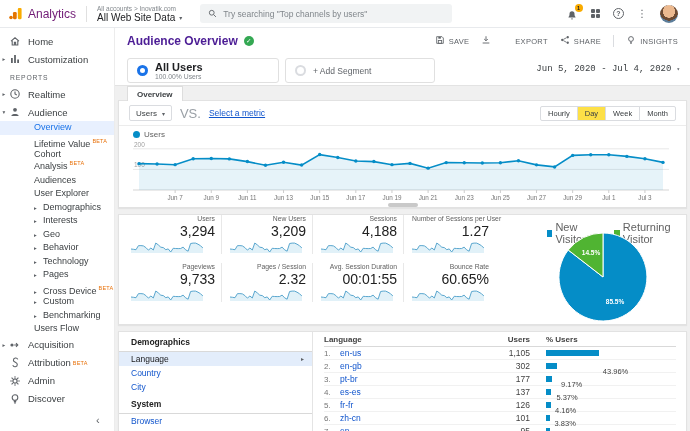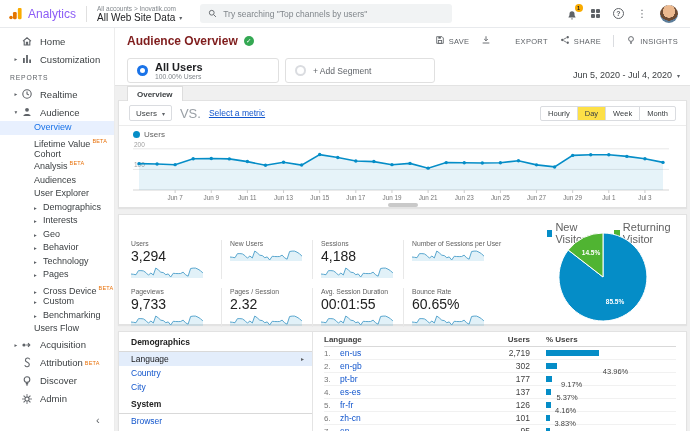--- a/index.html
+++ b/index.html
@@ -5,21 +5,21 @@
   * { box-sizing: border-box; margin: 0; padding: 0; }
   html,body { width:690px; height:431px; overflow:hidden; }
   body { font-family:"Liberation Sans", sans-serif; background:#fff; }
   #app { position:relative; width:690px; height:431px; background:#f0f0f0; overflow:hidden; }
 
   
   .topbar { position:absolute; top:0; left:0; right:0; height:28px; background:#fff;
     border-bottom:1px solid #e8eaed; display:flex; align-items:center; padding:0 12px 0 8px; z-index:6; }
   .logo { display:flex; align-items:center; gap:5px; }
   .logo-mark svg { width:15px; height:15px; display:block; }
-  .logo-text { font-size:12px; color:#8b5cf6; }
+  .logo-text { font-size:12px; color:#701a75; }
   .topbar-div { width:1px; height:16px; background:#e0e0e0; margin:0 10px; }
   .account-path { font-size:6.5px; color:#80868b; }
   .property-row { font-size:10px; color:#202124; display:flex; gap:4px; align-items:center; }
   .sm-caret { font-size:6px; color:#5f6368; }
   .search { margin-left:18px; width:252px; height:19px; background:#f1f3f4; border-radius:3px;
     display:flex; align-items:center; padding:0 8px; gap:6px; }
   .search svg { width:9px; height:9px; }
   .search-ph { font-size:8.5px; color:#80868b; white-space:nowrap; }
   .top-icons { margin-left:auto; display:flex; align-items:center; gap:13px; }
   .bell-wrap { position:relative; width:12px; height:13px; }
@@ -30,56 +30,56 @@
   .apps-grid span { width:4px; height:4px; background:#5f6368; border-radius:1px; }
   .help-circle { width:11px; height:11px; border:1px solid #5f6368; border-radius:50%;
     font-size:7px; color:#5f6368; display:flex; align-items:center; justify-content:center; font-weight:bold; }
   .dots { font-size:10px; color:#5f6368; line-height:1; }
   .avatar { width:18px; height:18px; border-radius:50%;
     background:radial-gradient(circle at 50% 36%, #ecb98f 0 42%, #6d4a32 43% 62%, #5c7d9a 63%); }
 
   
   .sidebar { position:absolute; left:0; top:28px; bottom:0; width:115px; background:#fff;
     border-right:1px solid #ececec; overflow:hidden; padding-top:4px; z-index:5; }
-  .nav-item { display:flex; align-items:center; height:18px; padding-left:12px; font-size:9.5px; color:#3c4043; white-space:nowrap; }
+  .nav-item { display:flex; align-items:center; height:18px; padding-left:0; font-size:9.5px; color:#3c4043; white-space:nowrap; }
   .nav-caret { width:8px; font-size:5.5px; color:#5f6368; text-align:center; flex:none; }
   .nav-icon { width:12px; height:12px; margin:0 7px 0 1px; flex:none; }
   .nav-icon svg { width:12px; height:12px; display:block; }
   .nav-section { font-size:6.8px; color:#5f6368; letter-spacing:.8px; padding:6px 0 4px 10px; }
   .nav-child { font-size:9px; color:#3c4043; padding-left:34px; height:13.5px; line-height:13.5px; white-space:nowrap; }
   .nav-child.active { background:#e8f0fe; color:#1a73e8; }
   .nav-child.wrap { height:auto; line-height:1.25; white-space:normal; padding-top:1px; padding-bottom:1px; padding-right:18px; }
   .child-caret { display:inline-block; width:9px; font-size:5.5px; color:#5f6368; }
   .beta { font-size:5.5px; color:#e8710a; vertical-align:super; margin-left:2px; letter-spacing:.2px; }
   .sidebar-collapse { position:absolute; left:96px; bottom:5px; font-size:11px; color:#5f6368; z-index:6; }
 
   
   .main { position:absolute; left:115px; top:28px; right:0; bottom:0; background:#f0f0f0; overflow:hidden; }
   .head-white { position:absolute; top:0; left:0; right:0; height:58px; background:#fff; border-bottom:1px solid #e3e3e3; }
   .title-row { position:absolute; top:0; left:0; right:0; height:26px; display:flex; align-items:center; padding:0 12px; }
-  .title { font-size:12px; font-weight:bold; color:#7f1d1d; }
+  .title { font-size:12px; font-weight:bold; color:#4c1d95; }
   .check { margin-left:6px; width:10px; height:10px; border-radius:50%; background:#34a853; color:#fff;
     font-size:6.5px; display:flex; align-items:center; justify-content:center; }
   .actions { margin-left:auto; display:flex; align-items:center; gap:12px; }
   .action-btn { display:flex; align-items:center; gap:4px; font-size:7.5px; color:#5f6368; letter-spacing:.3px; }
   .action-btn svg { width:10px; height:10px; }
   .action-divider { width:1px; height:12px; background:#dadce0; }
 
   .seg-card { position:absolute; top:30px; height:25px; background:#fff; border:1px solid #e0e0e0;
     border-radius:3px; display:flex; align-items:center; padding:0 9px; gap:7px; }
   .seg-all { left:12px; width:152px; }
   .seg-add { left:170px; width:150px; }
   .seg-circle { width:11px; height:11px; border-radius:50%; flex:none; }
   .seg-circle.blue { border:3px solid #1a73e8; }
   .seg-circle.grey { border:2px solid #dadce0; }
   .seg-title { font-size:11px; color:#202124; font-weight:bold; }
   .seg-sub { font-size:6.8px; color:#80868b; }
   .seg-add-label { font-size:8.5px; color:#5f6368; }
-  .date-range { position:absolute; right:10px; top:42px; font-size:9px; color:#3c4043;
-    display:flex; gap:5px; align-items:center; }
+  .date-range { position:absolute; right:10px; top:36px; font-size:9px; color:#3c4043;
+    display:flex; gap:5px; align-items:center;font-family:Liberation Mono, monospace; }
 
   .tab { position:absolute; top:58px; left:12px; height:15px; padding:0 9px; background:#fff;
     border:1px solid #ddd; border-bottom:none; font-size:8px; font-weight:bold; color:#3c4043;
     display:flex; align-items:center; z-index:2; }
 
   .card { position:absolute; left:3px; right:3px; background:#fff; border:1px solid #e2e2e2; box-shadow:0 1px 1px rgba(0,0,0,.05); }
   .chart-card { top:72px; height:108px; }
   .chart-toolbar { height:25px; border-bottom:1px solid #ececec; display:flex; align-items:center; padding:0 10px; gap:8px; }
   .metric-dd { height:16px; border:1px solid #dadce0; background:#fff; border-radius:2px; font-size:8px;
     color:#3c4043; display:flex; align-items:center; gap:5px; padding:0 6px; }
@@ -90,22 +90,22 @@
   .gran-btn:first-child { border-radius:2px 0 0 2px; }
   .gran-btn:last-child { border-radius:0 2px 2px 0; }
   .gran-btn.sel { background:#fde047; }
   .chart-body { position:relative; padding:3px 12px 0; }
   .chart-legend { font-size:8px; color:#616161; display:flex; align-items:center; gap:4px; margin:1px 0 1px 2px; }
   .leg-dot { width:7px; height:7px; border-radius:50%; background:#058dc7; }
   .scroll-thumb { position:absolute; left:50%; transform:translateX(-50%); bottom:1px; width:30px; height:4px;
     border-radius:2px; background:#c9c9c9; }
 
   .metrics-card { top:186px; height:111px; }
-  .metrics-grid { position:absolute; left:12px; top:25px; width:364px; display:grid;
-    grid-template-columns:repeat(4,91px); row-gap:9px; }
+  .metrics-grid { position:absolute; left:12px; top:0; width:364px; display:grid;
+    grid-template-columns:repeat(4,91px); row-gap:9px;text-align:right; }
   .metric-cell { padding:0 6px 0 8px; border-right:1px solid #e8e8e8; }
   .metric-cell:nth-child(4n+1) { padding-left:0; }
   .metric-cell:nth-child(4n) { border-right:none; }
   .metric-label { font-size:6.8px; color:#616161; white-space:nowrap; }
   .metric-value { font-size:14px; color:#212121; margin-top:1px; }
   .metric-cell svg { display:block; margin-top:2px; }
   .pie-legend { position:absolute; left:428px; top:6px; display:flex; gap:16px; font-size:11px; color:#616161; align-items:flex-start; }
   .pl-item { display:flex; gap:3px; align-items:center; }
   .pl-swatch { width:7px; height:7px; }
   #pie-chart { position:absolute; left:436px; top:15px; }
@@ -255,35 +255,35 @@
             <path d="M8.8 2.4a2.3 2.3 0 0 0-4.4.8c0 2.3 3.9 1.9 3.9 4.2a2.3 2.3 0 0 1-4.5.7" fill="none" stroke="#5f6368" stroke-width="1.1"></path>
           </svg>
         </span>
         <span>Attribution</span>
         <sup class="beta">BETA</sup>
       </div>
       <div class="nav-item">
         <span class="nav-caret"></span>
         <span class="nav-icon">
           <svg viewBox="0 0 12 12">
+            <circle cx="6" cy="6" r="2.1" fill="none" stroke="#5f6368" stroke-width="1.2"></circle>
+            <path d="M6 1.2v1.6M6 9.2v1.6M1.2 6h1.6M9.2 6h1.6M2.6 2.6l1.2 1.2M8.2 8.2l1.2 1.2M9.4 2.6 8.2 3.8M3.8 8.2 2.6 9.4" stroke="#5f6368" stroke-width="1.1"></path>
+          </svg>
+        </span>
+        <span>Admin</span>
+      </div>
+      <div class="nav-item">
+        <span class="nav-caret"></span>
+        <span class="nav-icon">
+          <svg viewBox="0 0 12 12">
             <circle cx="6" cy="4.6" r="2.8" fill="none" stroke="#5f6368" stroke-width="1.1"></circle>
             <path d="M4.8 8.6h2.4M5.1 10h1.8" stroke="#5f6368" stroke-width="1.1"></path>
           </svg>
         </span>
         <span>Discover</span>
-      </div>
-      <div class="nav-item">
-        <span class="nav-caret"></span>
-        <span class="nav-icon">
-          <svg viewBox="0 0 12 12">
-            <circle cx="6" cy="6" r="2.1" fill="none" stroke="#5f6368" stroke-width="1.2"></circle>
-            <path d="M6 1.2v1.6M6 9.2v1.6M1.2 6h1.6M9.2 6h1.6M2.6 2.6l1.2 1.2M8.2 8.2l1.2 1.2M9.4 2.6 8.2 3.8M3.8 8.2 2.6 9.4" stroke="#5f6368" stroke-width="1.1"></path>
-          </svg>
-        </span>
-        <span>Admin</span>
       </div>
     </nav>
   <div class="sidebar-collapse">‹</div>
 
   <main class="main">
     <div class="head-white"></div>
 
     <div class="title-row">
       <span class="title">Audience Overview</span>
       <span class="check">✓</span>
@@ -436,35 +436,37 @@
           <div class="metric-cell">
             <div class="metric-label">Users</div>
             <div class="metric-value">3,294</div>
             <svg width="72" height="13">
               <path d="M0 12 L0.0 8.0 L2.5 8.3 L5.0 8.7 L7.4 4.7 L9.9 4.6 L12.4 4.9 L14.9 6.6 L17.4 9.1 L19.9 7.0 L22.3 9.0 L24.8 2.0 L27.3 3.9 L29.8 6.2 L32.3 6.6 L34.8 8.7 L37.2 7.9 L39.7 11.0 L42.2 7.3 L44.7 7.5 L47.2 7.6 L49.7 7.5 L52.1 6.1 L54.6 8.8 L57.1 10.2 L59.6 2.5 L62.1 2.1 L64.6 2.1 L67.0 3.2 L69.5 4.7 L72.0 7.2 L72 12 Z" fill="rgba(5,141,199,0.12)"></path>
               <path d="M0.0 8.0 L2.5 8.3 L5.0 8.7 L7.4 4.7 L9.9 4.6 L12.4 4.9 L14.9 6.6 L17.4 9.1 L19.9 7.0 L22.3 9.0 L24.8 2.0 L27.3 3.9 L29.8 6.2 L32.3 6.6 L34.8 8.7 L37.2 7.9 L39.7 11.0 L42.2 7.3 L44.7 7.5 L47.2 7.6 L49.7 7.5 L52.1 6.1 L54.6 8.8 L57.1 10.2 L59.6 2.5 L62.1 2.1 L64.6 2.1 L67.0 3.2 L69.5 4.7 L72.0 7.2" fill="none" stroke="#5aa7cf" stroke-width="1"></path>
             </svg>
           </div>
           <div class="metric-cell">
             <div class="metric-label">New Users</div>
+            <div class="metric-value">3,209</div>
             <svg width="72" height="13">
               <path d="M0 12 L0.0 8.0 L2.5 8.3 L5.0 8.7 L7.4 4.7 L9.9 4.6 L12.4 4.9 L14.9 6.6 L17.4 9.1 L19.9 7.0 L22.3 9.0 L24.8 2.0 L27.3 3.9 L29.8 6.2 L32.3 6.6 L34.8 8.7 L37.2 7.9 L39.7 11.0 L42.2 7.3 L44.7 7.5 L47.2 7.6 L49.7 7.5 L52.1 6.1 L54.6 8.8 L57.1 10.2 L59.6 2.5 L62.1 2.1 L64.6 2.1 L67.0 3.2 L69.5 4.7 L72.0 7.2 L72 12 Z" fill="rgba(5,141,199,0.12)"></path>
               <path d="M0.0 8.0 L2.5 8.3 L5.0 8.7 L7.4 4.7 L9.9 4.6 L12.4 4.9 L14.9 6.6 L17.4 9.1 L19.9 7.0 L22.3 9.0 L24.8 2.0 L27.3 3.9 L29.8 6.2 L32.3 6.6 L34.8 8.7 L37.2 7.9 L39.7 11.0 L42.2 7.3 L44.7 7.5 L47.2 7.6 L49.7 7.5 L52.1 6.1 L54.6 8.8 L57.1 10.2 L59.6 2.5 L62.1 2.1 L64.6 2.1 L67.0 3.2 L69.5 4.7 L72.0 7.2" fill="none" stroke="#5aa7cf" stroke-width="1"></path>
             </svg>
           </div>
           <div class="metric-cell">
             <div class="metric-label">Sessions</div>
             <div class="metric-value">4,188</div>
             <svg width="72" height="13">
               <path d="M0 12 L0.0 8.0 L2.5 8.3 L5.0 8.7 L7.4 4.7 L9.9 4.6 L12.4 4.9 L14.9 6.6 L17.4 9.1 L19.9 7.0 L22.3 9.0 L24.8 2.0 L27.3 3.9 L29.8 6.2 L32.3 6.6 L34.8 8.7 L37.2 7.9 L39.7 11.0 L42.2 7.3 L44.7 7.5 L47.2 7.6 L49.7 7.5 L52.1 6.1 L54.6 8.8 L57.1 10.2 L59.6 2.5 L62.1 2.1 L64.6 2.1 L67.0 3.2 L69.5 4.7 L72.0 7.2 L72 12 Z" fill="rgba(5,141,199,0.12)"></path>
               <path d="M0.0 8.0 L2.5 8.3 L5.0 8.7 L7.4 4.7 L9.9 4.6 L12.4 4.9 L14.9 6.6 L17.4 9.1 L19.9 7.0 L22.3 9.0 L24.8 2.0 L27.3 3.9 L29.8 6.2 L32.3 6.6 L34.8 8.7 L37.2 7.9 L39.7 11.0 L42.2 7.3 L44.7 7.5 L47.2 7.6 L49.7 7.5 L52.1 6.1 L54.6 8.8 L57.1 10.2 L59.6 2.5 L62.1 2.1 L64.6 2.1 L67.0 3.2 L69.5 4.7 L72.0 7.2" fill="none" stroke="#5aa7cf" stroke-width="1"></path>
             </svg>
           </div>
           <div class="metric-cell">
             <div class="metric-label">Number of Sessions per User</div>
+            <div class="metric-value">1.27</div>
             <svg width="72" height="13">
               <path d="M0 12 L0.0 8.0 L2.5 8.3 L5.0 8.7 L7.4 4.7 L9.9 4.6 L12.4 4.9 L14.9 6.6 L17.4 9.1 L19.9 7.0 L22.3 9.0 L24.8 2.0 L27.3 3.9 L29.8 6.2 L32.3 6.6 L34.8 8.7 L37.2 7.9 L39.7 11.0 L42.2 7.3 L44.7 7.5 L47.2 7.6 L49.7 7.5 L52.1 6.1 L54.6 8.8 L57.1 10.2 L59.6 2.5 L62.1 2.1 L64.6 2.1 L67.0 3.2 L69.5 4.7 L72.0 7.2 L72 12 Z" fill="rgba(5,141,199,0.12)"></path>
               <path d="M0.0 8.0 L2.5 8.3 L5.0 8.7 L7.4 4.7 L9.9 4.6 L12.4 4.9 L14.9 6.6 L17.4 9.1 L19.9 7.0 L22.3 9.0 L24.8 2.0 L27.3 3.9 L29.8 6.2 L32.3 6.6 L34.8 8.7 L37.2 7.9 L39.7 11.0 L42.2 7.3 L44.7 7.5 L47.2 7.6 L49.7 7.5 L52.1 6.1 L54.6 8.8 L57.1 10.2 L59.6 2.5 L62.1 2.1 L64.6 2.1 L67.0 3.2 L69.5 4.7 L72.0 7.2" fill="none" stroke="#5aa7cf" stroke-width="1"></path>
             </svg>
           </div>
           <div class="metric-cell">
             <div class="metric-label">Pageviews</div>
             <div class="metric-value">9,733</div>
             <svg width="72" height="13">
               <path d="M0 12 L0.0 8.0 L2.5 8.3 L5.0 8.7 L7.4 4.7 L9.9 4.6 L12.4 4.9 L14.9 6.6 L17.4 9.1 L19.9 7.0 L22.3 9.0 L24.8 2.0 L27.3 3.9 L29.8 6.2 L32.3 6.6 L34.8 8.7 L37.2 7.9 L39.7 11.0 L42.2 7.3 L44.7 7.5 L47.2 7.6 L49.7 7.5 L52.1 6.1 L54.6 8.8 L57.1 10.2 L59.6 2.5 L62.1 2.1 L64.6 2.1 L67.0 3.2 L69.5 4.7 L72.0 7.2 L72 12 Z" fill="rgba(5,141,199,0.12)"></path>
@@ -526,21 +528,21 @@
         </div>
       <div class="dims-table" id="dims-table">
           <div class="t-head">
             <span class="h-lang">Language</span>
             <span class="h-users">Users</span>
             <span class="h-pct">% Users</span>
           </div>
           <div class="t-row">
             <span class="c-rank">1.</span>
             <a class="c-lang">en-us</a>
-            <span class="c-users">2,719</span>
+            <span class="c-users">1,105</span>
             <span class="c-pct">
               <span class="bar" style="width: 52.8px;"></span>
               <span class="pct-text">43.96%</span>
             </span>
           </div>
           <div class="t-row">
             <span class="c-rank">2.</span>
             <a class="c-lang">en-gb</a>
             <span class="c-users">302</span>
             <span class="c-pct">

